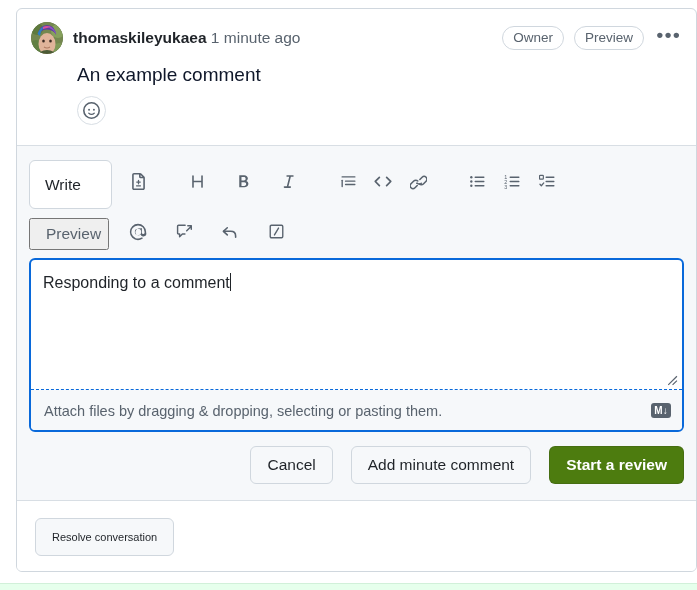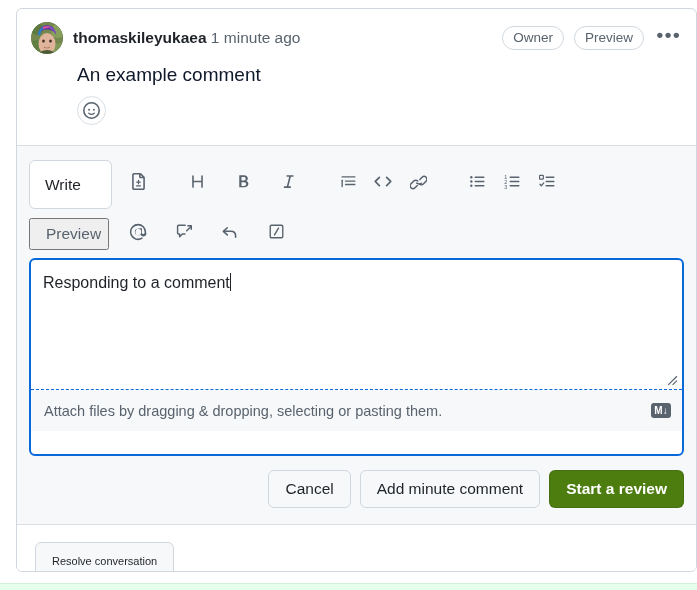--- a/index.html
+++ b/index.html
@@ -181,21 +181,21 @@
   .tool-btn svg { display: block; }
 
   
   .compose-wrap {
     margin: 0 12px;
     border: 2px solid #0969da;
     border-radius: 6px;
     background: #ffffff;
     overflow: hidden;
     position: relative;
-    height: 198px;
+    height: 174px;
   }
   .compose-text {
     height: 129px;
     padding: 12px 12px 0 12px;
     font-size: 16px;
     line-height: 21px;
     color: #1f2328;
     position: relative;
   }
   .caret {
@@ -239,21 +239,21 @@
     letter-spacing: 0.2px;
     display: flex;
     align-items: center;
   }
 
   
   .actions-row {
     display: flex;
     justify-content: flex-end;
     align-items: center;
-    gap: 9px;
+    gap: 18px;
     padding: 14px 12px 16px 12px;
     background: #f6f8fa;
     border-bottom: 1px solid #d8dee4;
   }
   .btn {
     border-radius: 6px;
     font-size: 15.5px;
     line-height: 1;
     padding: 0 16px;
     height: 38px;

